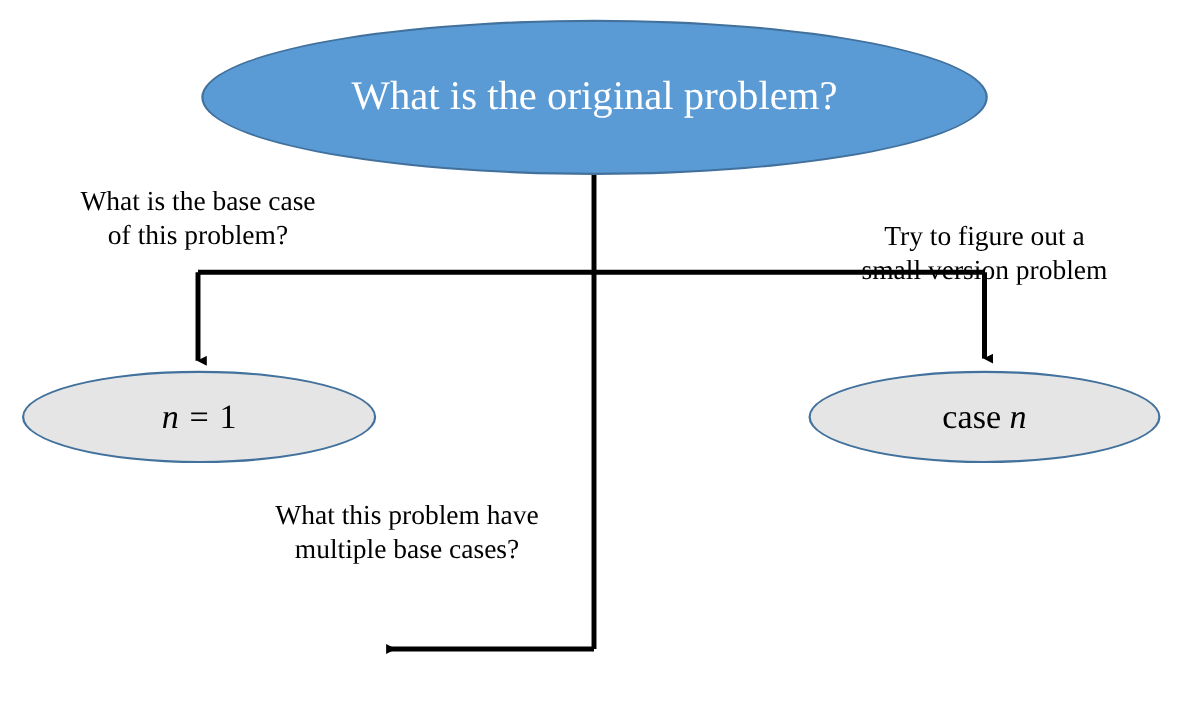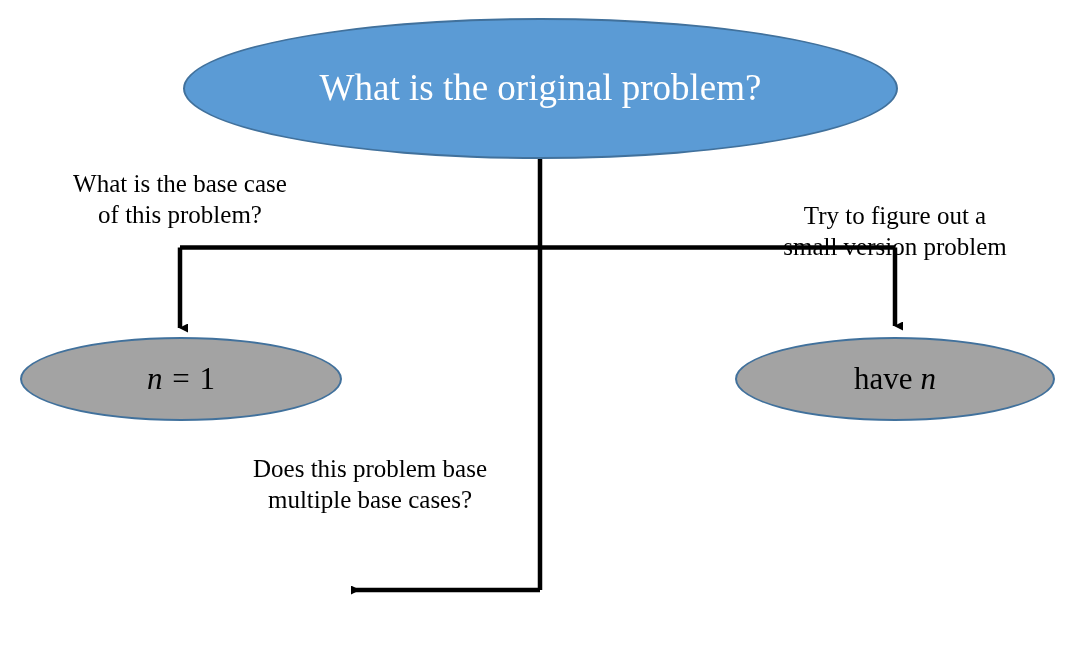--- a/index.html
+++ b/index.html
@@ -50,21 +50,21 @@
     top: 18px;
     width: 715px;
     height: 141px;
     background: #5B9BD5;
     border: 2px solid #41719C;
     color: #FFFFFF;
     font-size: 37px;
   }
 
   .node-leaf {
-    background: #a3a3a3;
+    background: #e5e5e5;
     border: 2.5px solid #41719C;
     color: #000000;
     font-size: 31px;
   }
 
   .node-base-one {
     left: 20px;
     top: 337px;
     width: 322px;
     height: 84px;
@@ -153,27 +153,27 @@
   </div>
 
   <div class="node node-leaf node-base-one">
     <span>
       <span class="mathvar">n</span><span class="mathop"> = </span><span>1</span>
     </span>
   </div>
 
   <div class="node node-leaf node-other-n">
     <span>
-      <span>have </span><span class="mathvar">n</span>
+      <span>case </span><span class="mathvar">n</span>
     </span>
   </div>
 
 
   <div class="edge-label label-left-branch">What is the base case
 of this problem?</div>
 
   <div class="edge-label label-right-branch">Try to figure out a
 small version problem</div>
 
-  <div class="edge-label label-mid-branch">Does this problem base
+  <div class="edge-label label-mid-branch">What this problem have
 multiple base cases?</div>
 
 </div>
 
 </body></html>

